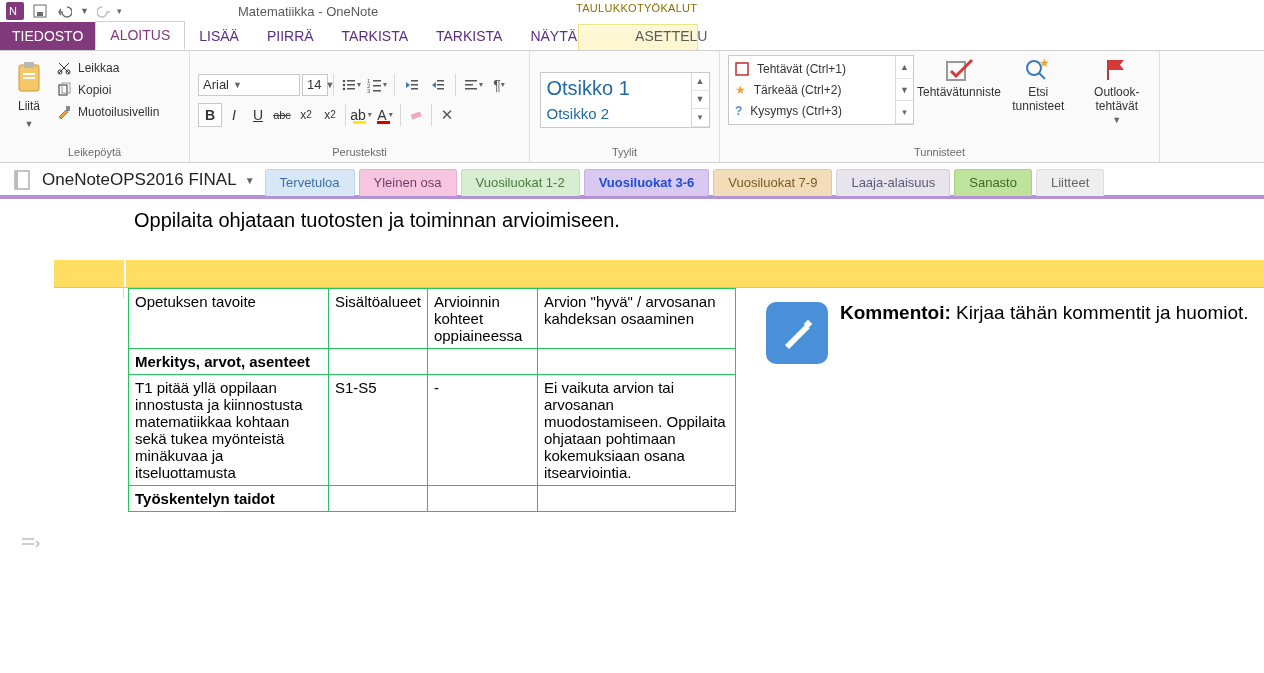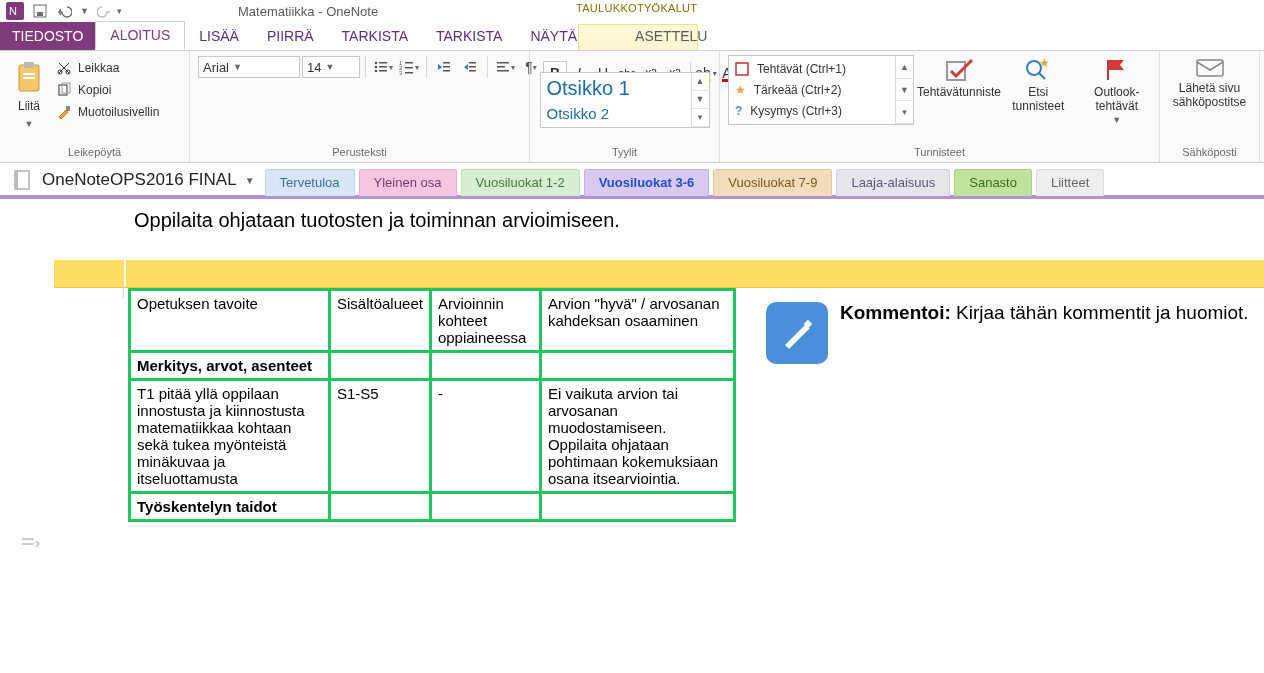--- a/index.html
+++ b/index.html
@@ -88,21 +88,21 @@
   
   .crit-box { border:3px solid #d40000; width:608px; padding:8px 10px; font-size:19px; font-weight:700; color:#000; line-height:1.25; background:linear-gradient(to bottom, #e9e9e9 0%, #e9e9e9 100%); }
   .crit-box span { background:#d9d9d9; }
   .crit-wrap { margin-left:2px; display:flex; gap:30px; align-items:flex-start; padding-top:0;}
   .comment-col { display:flex; gap:12px; align-items:flex-start; padding-top:14px;}
   .pen-ico { width:62px; height:62px; border-radius:10px; background:#4a90d9; display:flex; align-items:center; justify-content:center; }
   .comment-text { font-size:19px; color:#000; max-width:430px;}
   .comment-text b { font-weight:700; }
 
   table.crit { border-collapse:collapse; width:608px; margin-left:2px; font-size:15px;}
-  table.crit th, table.crit td { border:3px solid #22c55e; padding:4px 6px; vertical-align:top; text-align:left; color:#000;}
+  table.crit th, table.crit td { border:1px solid #22c55e; padding:4px 6px; vertical-align:top; text-align:left; color:#000;}
   table.crit th { font-weight:400; }
   table.crit .bold { font-weight:700; }
   
   .handle { position:absolute; left:20px; top:338px; }
 </style>
 </head>
 <body>
 
 <div class="titlebar">
   <div class="qat">
@@ -188,27 +188,27 @@
               <rect x="10" y="2" width="4" height="5" fill="#888"></rect>
             </svg>
           <span>Muotoilusivellin</span>
         </div>
       </div>
     </div>
     <div class="group-label">Leikepöytä</div>
   </div>
 
   <div class="group" style="width:340px;">
-    <div class="group-content" style="flex-direction:row; gap:0;">
+    <div class="group-content" style="flex-direction:column; gap:0;justify-content:center;">
       <div class="font-row">
         <div class="combo" style="width:102px;">
           <span>Arial</span>
             <span class="dd">▼</span>
         </div>
-        <div class="combo" style="width:58px;">
+        <div class="combo" style="width:26px;">
           <span>14</span>
             <span class="dd">▼</span>
         </div>
         <div class="sep-v"></div>
         <div class="fmt-btn">
             <svg width="16" height="16">
               <circle cx="3" cy="4" r="1.3" fill="#555"></circle>
               <rect x="6" y="3" width="8" height="1.5" fill="#555"></rect>
               <circle cx="3" cy="8" r="1.3" fill="#555"></circle>
               <rect x="6" y="7" width="8" height="1.5" fill="#555"></rect>
@@ -365,33 +365,20 @@
             <path d="M6 3h16l-4 5 4 5H6z" fill="#d43a3a"></path>
           </svg>
         <span style="white-space:pre-line;">Outlook-
 tehtävät</span>
         <span class="dd">▼</span>
       </div>
     </div>
     <div class="group-label">Tunnisteet</div>
   </div>
 
-  <div class="group" style="width:100px;">
-    <div class="group-content" style="justify-content:center;">
-      <div class="stack-btn" style="width:88px;">
-        <svg width="30" height="22">
-            <rect x="2" y="3" width="26" height="16" rx="2" fill="none" stroke="#888" stroke-width="1.5"></rect>
-            <path d="M2 5 15 13 28 5" fill="none" stroke="#888" stroke-width="1.5"></path>
-          </svg>
-        <span style="white-space:pre-line;">Lähetä sivu
-sähköpostitse</span>
-      </div>
-    </div>
-    <div class="group-label">Sähköposti</div>
-  </div>
 </div>
 
 <div class="nb-row">
   <div class="nb-title">
     <svg width="22" height="22">
         <rect x="3" y="2" width="14" height="18" fill="none" stroke="#888"></rect>
         <rect x="3" y="2" width="3" height="18" fill="#bbb"></rect>
       </svg>
     <span>OneNoteOPS2016 FINAL</span>
     <span style="font-size:10px;color:#666;">▼</span>

